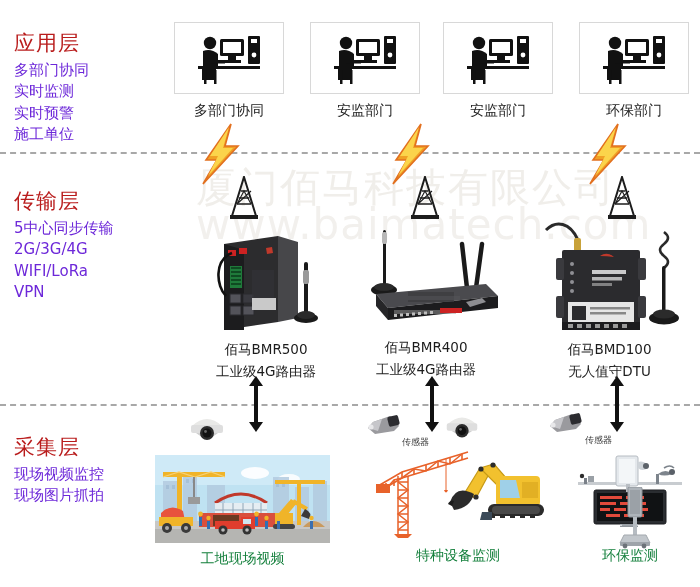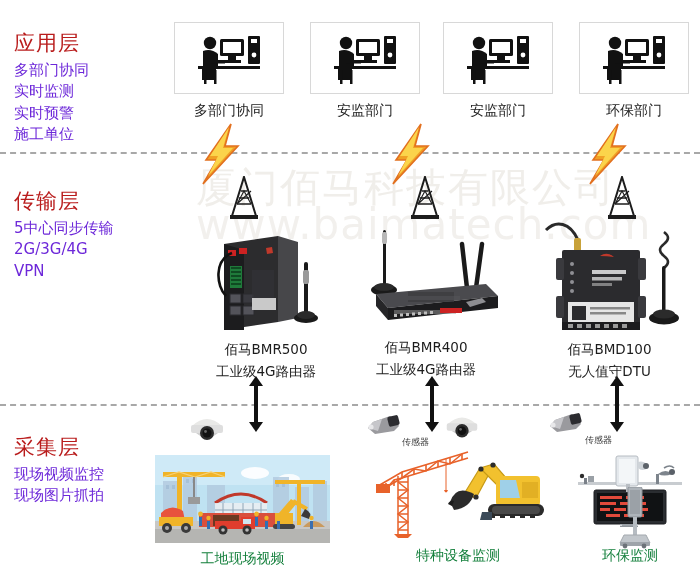--- a/index.html
+++ b/index.html
@@ -304,20 +304,21 @@
     <path d="M17 1 L29 40 L5 40 Z" fill="none" stroke="#1d1d1d" stroke-width="2"></path>
     <path d="M10 28 L24 28 M12 22 L22 22 M14 15 L20 15" stroke="#1d1d1d" stroke-width="1.4"></path>
     <path d="M10 28 L17 15 L24 28 M10 28 L24 15" stroke="#1d1d1d" stroke-width="1.1" fill="none"></path>
     <rect x="3" y="39" width="28" height="4" fill="#1d1d1d"></rect>
   </svg>
 
   <div class="layer-label" id="label-trans">
     <div class="layer-title">传输层</div>
     <div class="layer-line">5中心同步传输</div>
     <div class="layer-line">2G/3G/4G</div>
+    <div class="layer-line">WIFI/LoRa</div>
     <div class="layer-line">VPN</div>
   </div>
 
   <div class="dev" id="dev1">
     <svg width="160" height="112" viewBox="0 0 160 112" class="scene">
       <path d="M38 18 L92 10 L92 96 L38 104 Z" fill="#2c2c2e"></path>
       <path d="M92 10 L112 16 L112 92 L92 96 Z" fill="#47474a"></path>
       <path d="M38 18 L58 24 L58 104 L38 104 Z" fill="#1c1c1e"></path>
       <rect x="44" y="40" width="12" height="22" fill="#1f7a3a"></rect>
       <rect x="45" y="41" width="10" height="2" fill="#0f4a22"></rect>

